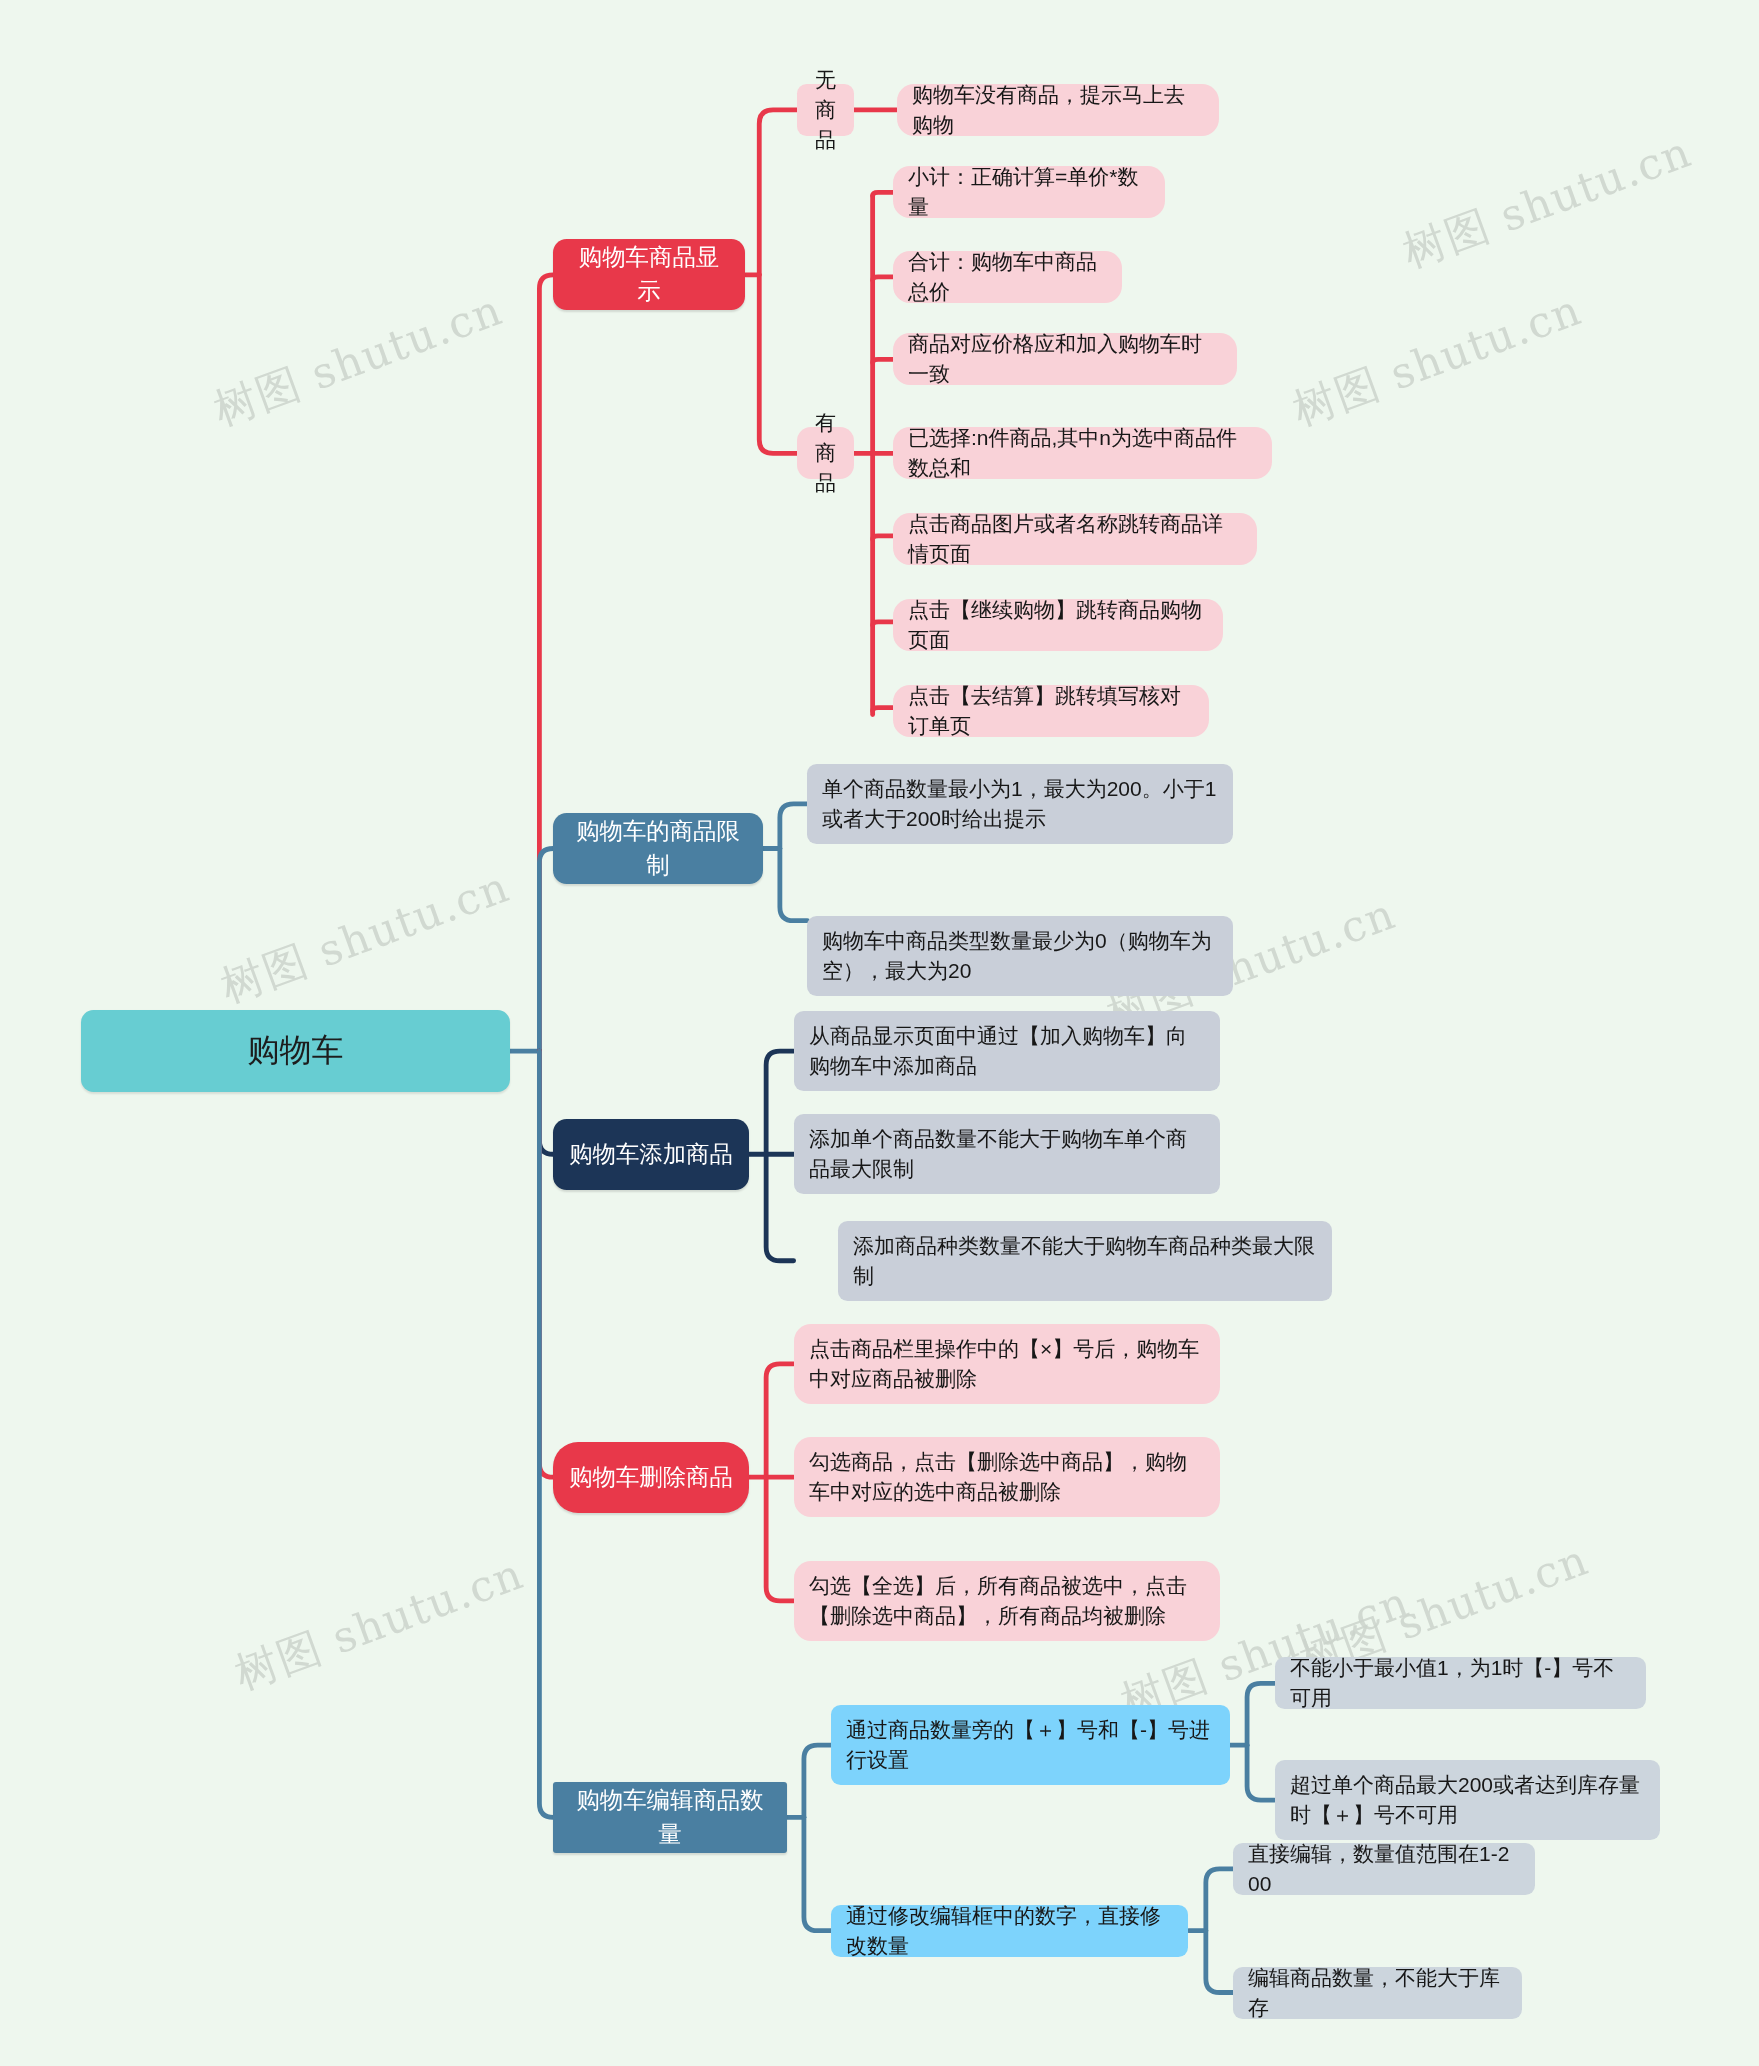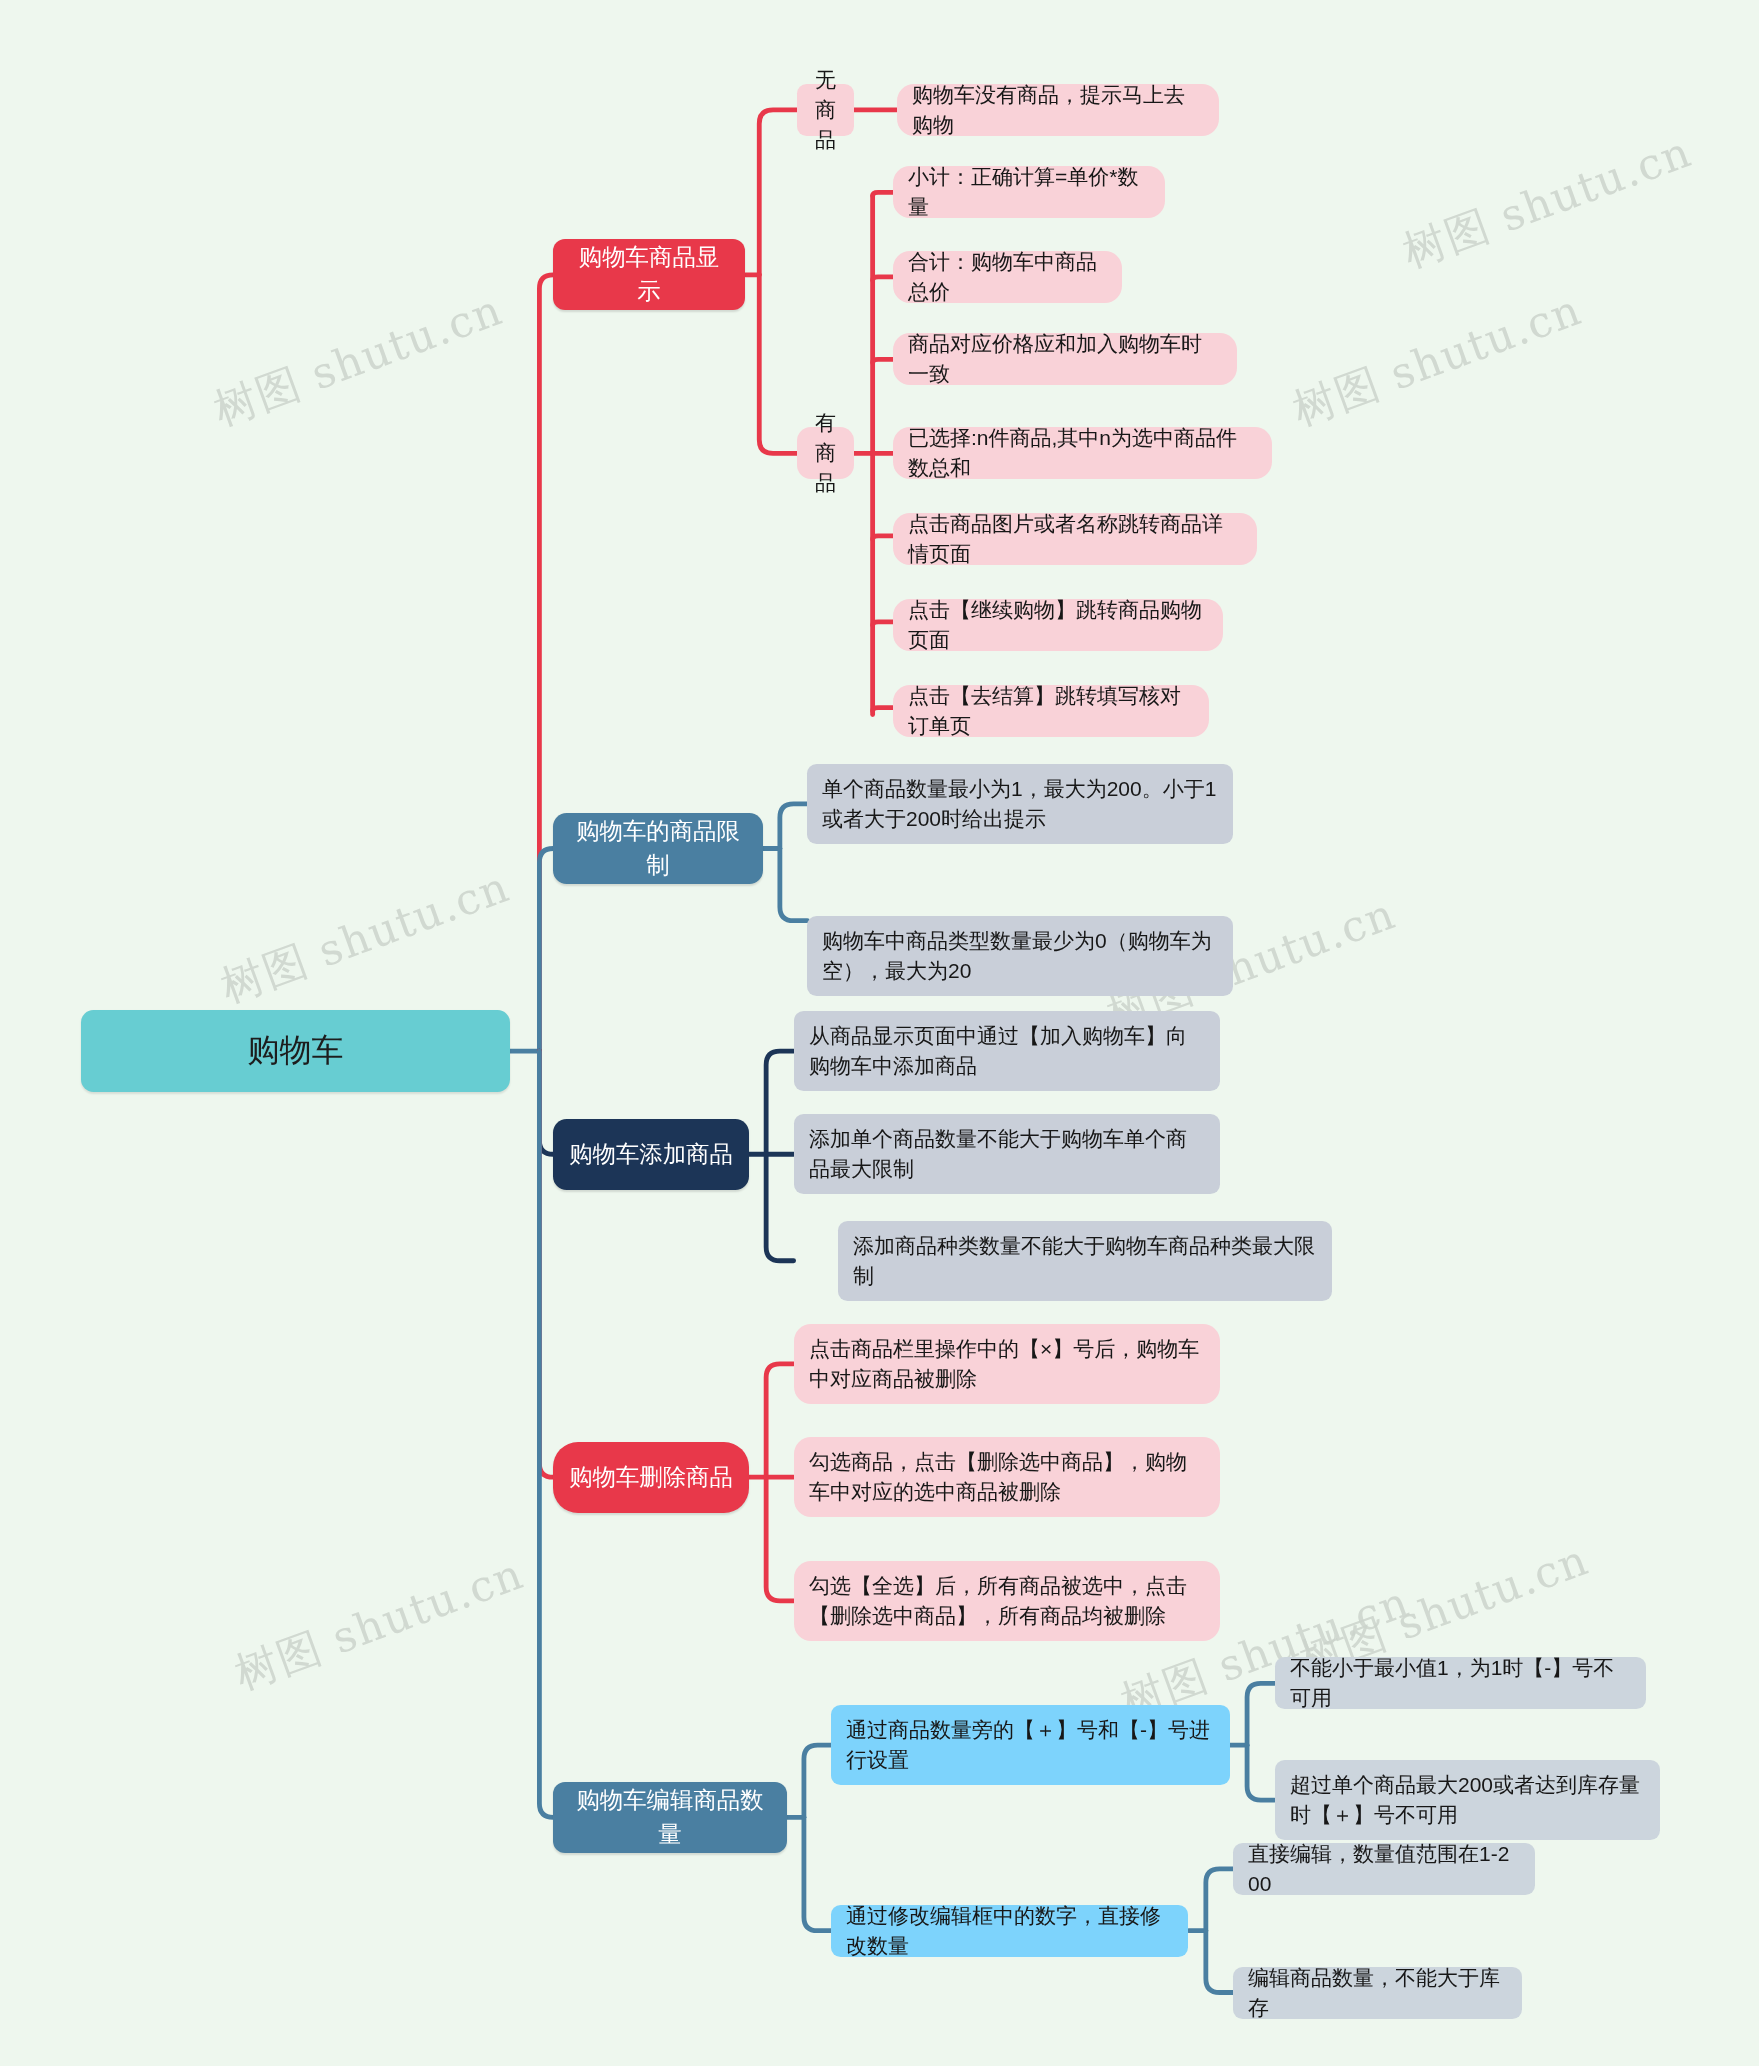--- a/index.html
+++ b/index.html
@@ -59,21 +59,21 @@
     border-radius:12.4px;
     justify-content:center;
     text-align:center;
     box-shadow:0 1.4px 2.1px rgba(0,0,0,.10);
   }
   
   .n-b1{ background:#e8384a; color:#ffffff; font-size:23.4px; border-radius:13.7px; justify-content:center; text-align:center; box-shadow:0 1.4px 2.1px rgba(0,0,0,.12); }
   .n-b2{ background:#4a7fa1; color:#ffffff; font-size:23.4px; border-radius:13.7px; justify-content:center; text-align:center; box-shadow:0 1.4px 2.1px rgba(0,0,0,.12); }
   .n-b3{ background:#1c3557; color:#ffffff; font-size:23.4px; border-radius:13.7px; justify-content:center; text-align:center; box-shadow:0 1.4px 2.1px rgba(0,0,0,.12); }
   .n-b4{ background:#e8384a; color:#ffffff; font-size:23.4px; border-radius:25px; justify-content:center; text-align:center; box-shadow:0 1.4px 2.1px rgba(0,0,0,.12); }
-  .n-b5{ background:#4a7fa1; color:#ffffff; font-size:23.4px; border-radius:12px; justify-content:center; text-align:center; box-shadow:0 1.4px 2.1px rgba(0,0,0,.12); }
+  .n-b5{ background:#4a7fa1; color:#ffffff; font-size:23.4px; border-radius:3px; justify-content:center; text-align:center; box-shadow:0 1.4px 2.1px rgba(0,0,0,.12); }
 
   
   .n-pink{ background:#f9d2d8; color:#171717; font-size:21px;border-radius:17px; }
   .n-pink-c{ background:#f9d2d8; color:#171717; font-size:21px; justify-content:center; text-align:center; }
   .n-gray{ background:#c9cfd9; color:#171717; font-size:21px; }
   .n-gray2{ background:#ccd5dd; color:#171717; font-size:21px; }
   .n-gray3{ background:#7dd3fc; color:#171717; font-size:21px; }
 </style>
 </head>
 <body>
@@ -145,21 +145,21 @@
       <path d="M1755,2810 L1755,2880 Q1755,2900 1775,2900 L1795,2900" stroke="#4a7fa1"></path>
     </g>
   </svg>
 
   <div id="nodes">
 
     <div class="node n-root" style="left:81px; top:1010px; width:429px; height:82px;">
       <span>购物车</span>
     </div>
 
-    <div class="node n-b1" style="left:553px; top:239px; width:192px; height:71px;border-radius:12px;">
+    <div class="node n-b1" style="left:553px; top:239px; width:192px; height:71px;">
       <span>购物车商品显示</span>
     </div>
 
     <div class="node n-pink-c" style="left:797px; top:84px; width:57px; height:52px;">
       <span>无商品</span>
     </div>
     <div class="node n-pink-c" style="left:797px; top:427px; width:57px; height:52px;border-radius:14px;">
       <span>有商品</span>
     </div>
 

